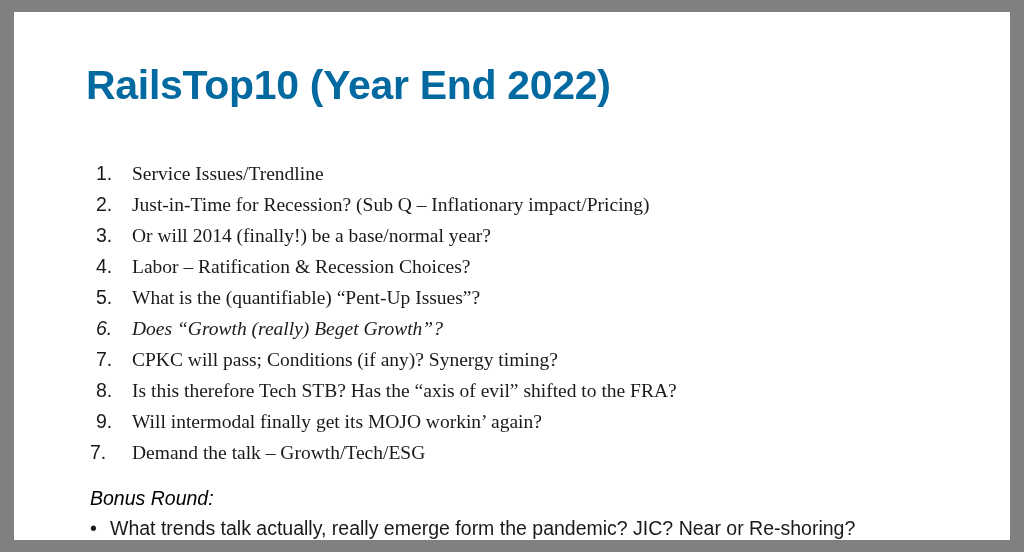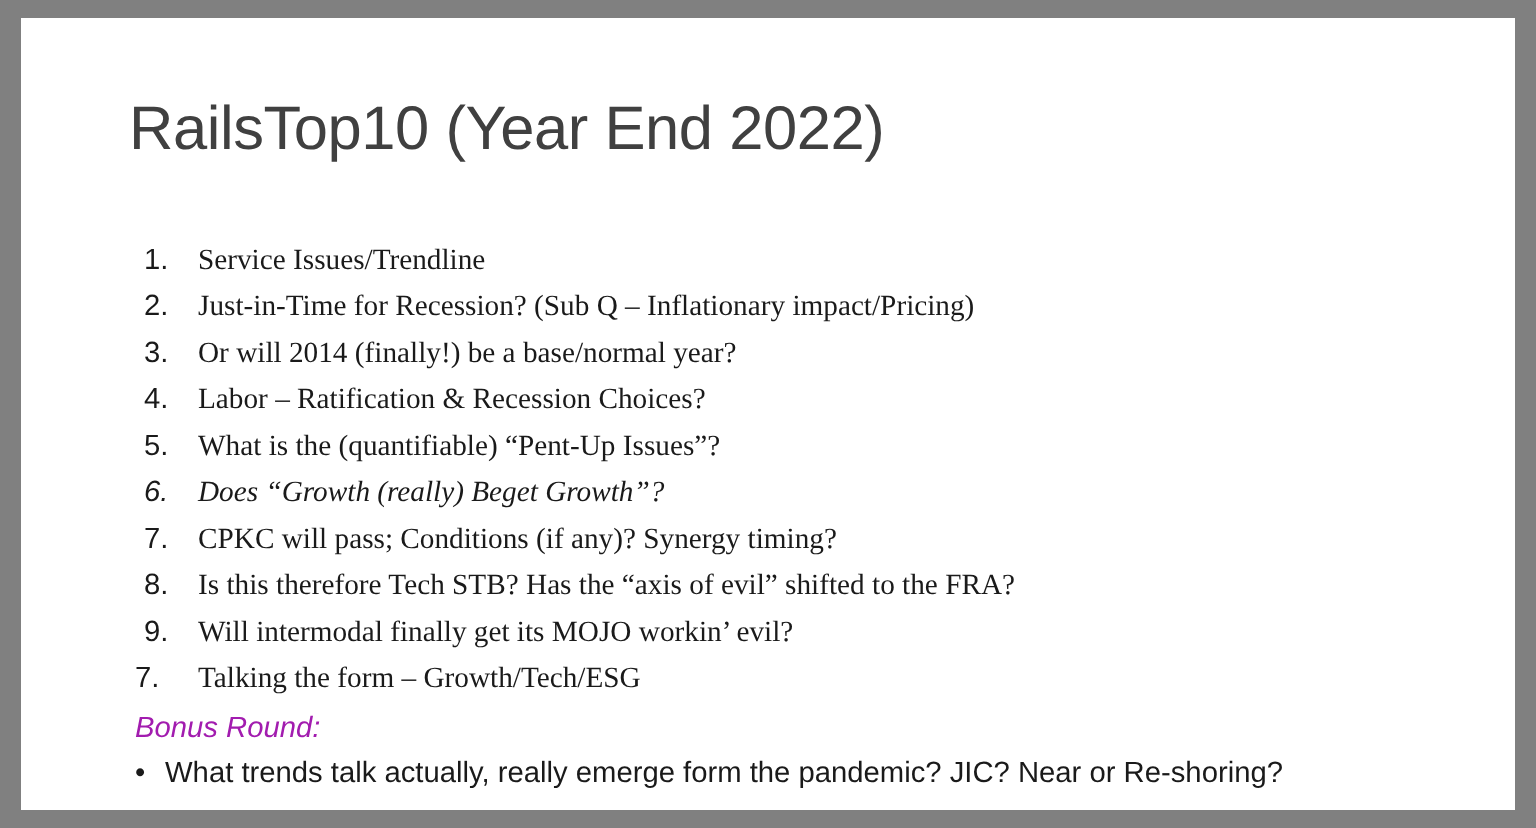--- a/index.html
+++ b/index.html
@@ -20,22 +20,22 @@
     width: 996px;
     height: 528px;
     background: #ffffff;
     box-sizing: border-box;
   }
   .slide-title {
     position: absolute;
     left: 72px;
     top: 50px;
     font-size: 41px;
-    font-weight: 400;
-    color: #404040;
+    font-weight: 700;
+    color: #0369a1;
     letter-spacing: -0.3px;
     white-space: nowrap;
   }
   .list-area {
     position: absolute;
     left: 72px;
     top: 146px;
     width: 880px;
   }
   .list-row {
@@ -57,25 +57,25 @@
   }
   .list-text {
     flex: 1 1 auto;
     white-space: nowrap;
     font-family: Liberation Serif, serif;
   }
   .italic {
     font-style: italic;
   }
   .bonus-label {
-    margin-top: 2px;
+    margin-top: 15px;
     font-size: 19.5px;
     line-height: 30px;
     font-style: italic;
-    color: #a21caf;
+    color: #000000;
     padding-left: 4px;
   }
   .bonus-row {
     display: flex;
     align-items: baseline;
     font-size: 19.5px;
     line-height: 30px;
     color: #1a1a1a;
     padding-left: 4px;
   }
@@ -132,26 +132,26 @@
       <span class="list-text">CPKC will pass; Conditions (if any)?  Synergy timing?</span>
     </div>
 
     <div class="list-row">
       <span class="list-num">8.</span>
       <span class="list-text">Is this therefore Tech STB?  Has the “axis of evil” shifted to the FRA?</span>
     </div>
 
     <div class="list-row">
       <span class="list-num">9.</span>
-      <span class="list-text">Will intermodal finally get its MOJO workin’ evil?</span>
+      <span class="list-text">Will intermodal finally get its MOJO workin’ again?</span>
     </div>
 
     <div class="list-row">
       <span class="list-num wide">7.</span>
-      <span class="list-text">Talking the form – Growth/Tech/ESG</span>
+      <span class="list-text">Demand the talk – Growth/Tech/ESG</span>
     </div>
 
     <div class="bonus-label">Bonus Round:</div>
 
     <div class="bonus-row">
       <span class="bullet-mark">•</span>
       <span class="bonus-text">What trends talk actually, really emerge form the pandemic?  JIC?  Near or Re-shoring?</span>
     </div>
 
   </div>

